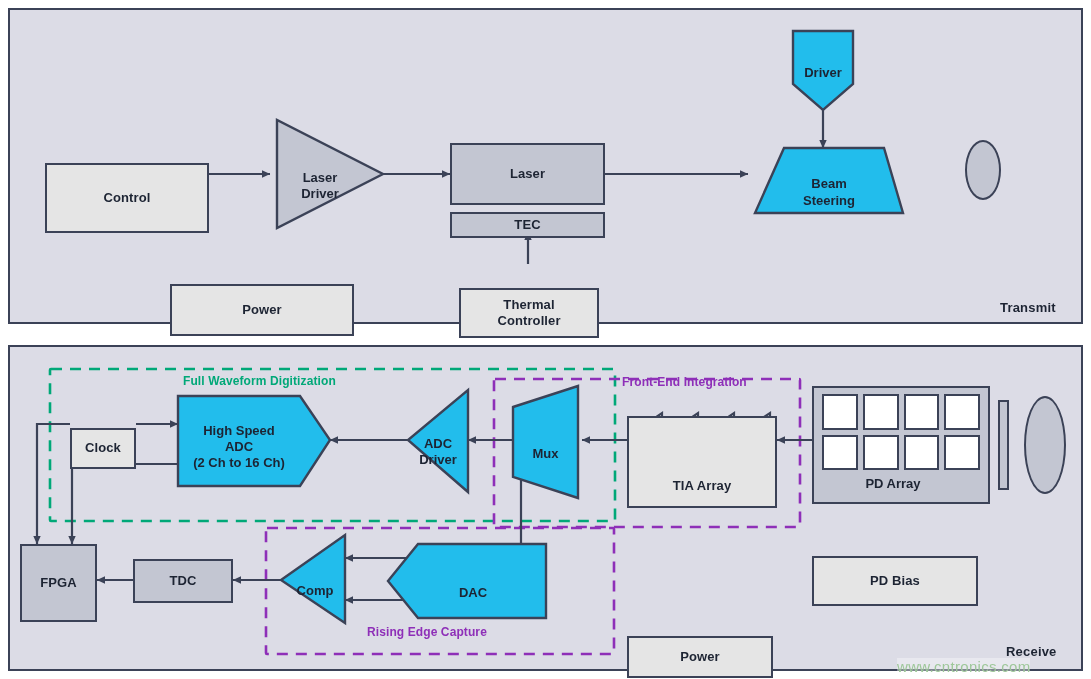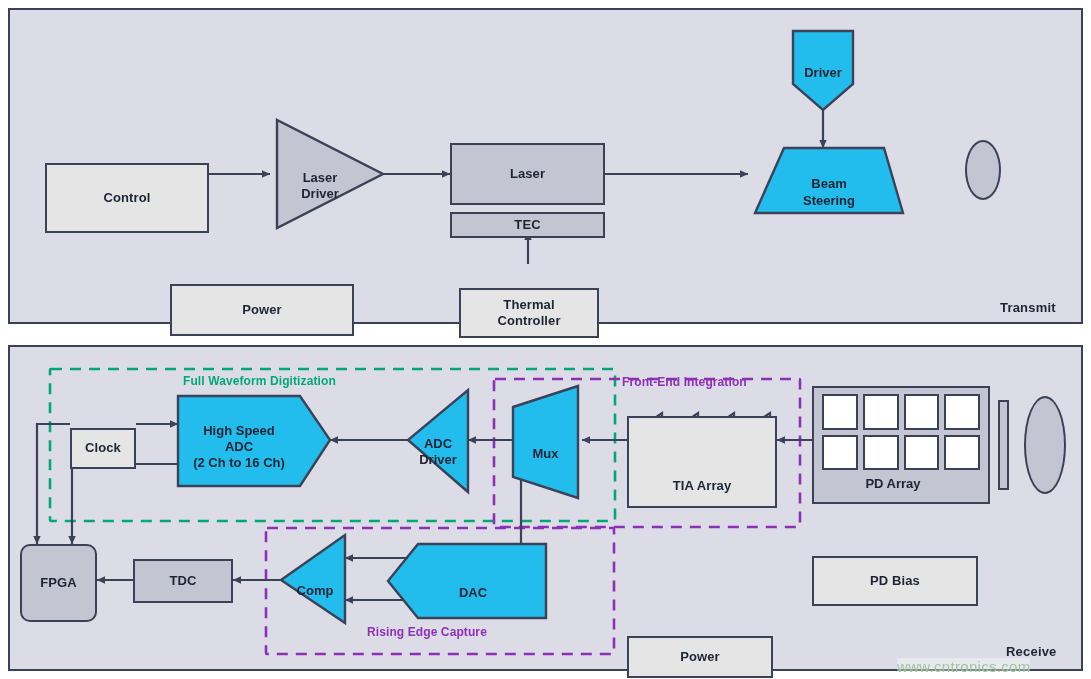--- a/index.html
+++ b/index.html
@@ -302,21 +302,21 @@
   </div>
   <div class="pd-caption" style="left:812px; top:476px; width:162px;">PD Array</div>
 
   <div class="bar" style="left:998px; top:400px; width:11px; height:90px;"></div>
   <div class="lens" style="left:1024px; top:396px; width:42px; height:98px;"></div>
 
   <div class="blk cyan" style="left:812px; top:532px; width:166px; height:50px;">PD Bias</div>
 
   <div class="blk cyan" style="left:627px; top:612px; width:146px; height:42px;">Power</div>
 
-  <div class="blk gray" style="left:20px; top:544px; width:77px; height:78px;border-radius:10px;">FPGA</div>
+  <div class="blk gray" style="left:20px; top:544px; width:77px; height:78px;">FPGA</div>
 
   <div class="blk gray" style="left:133px; top:559px; width:100px; height:44px;">TDC</div>
 
   <div class="shape" style="left:285px; top:535px; width:60px; height:88px;">
     <div class="lbl">Comp</div>
   </div>
 
   <div class="shape" style="left:400px; top:544px; width:146px; height:74px;">
     <div class="lbl">DAC</div>
   </div>

